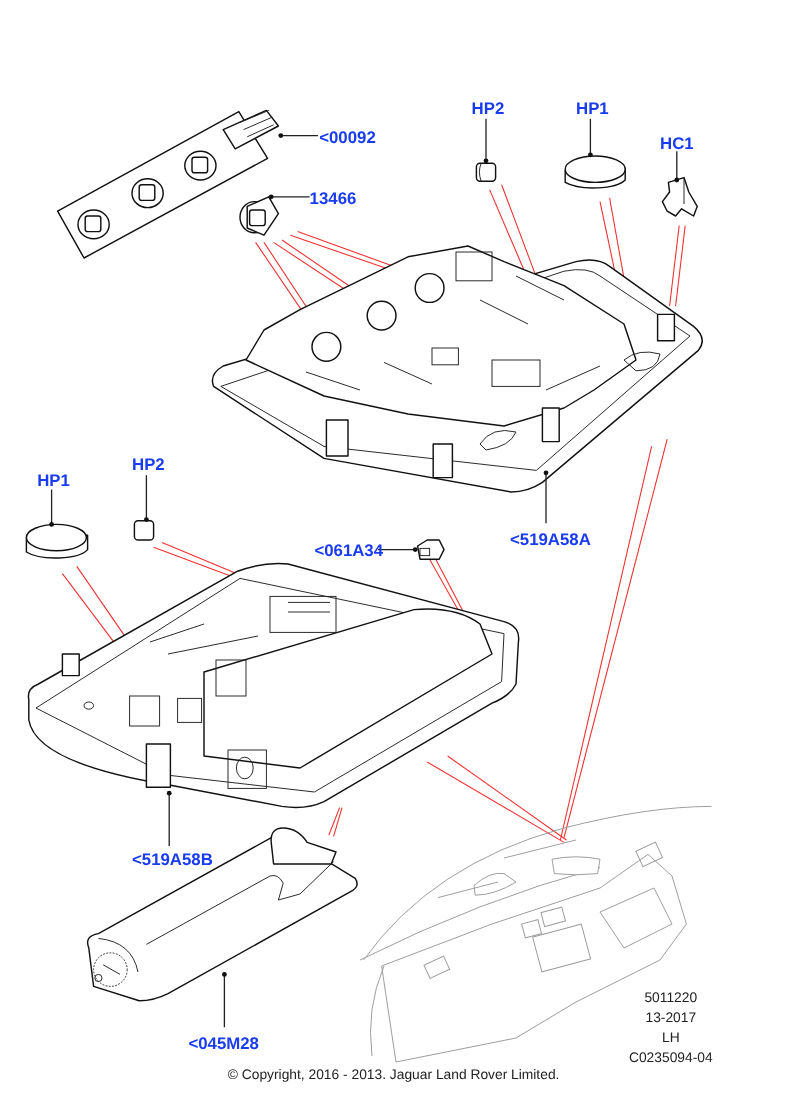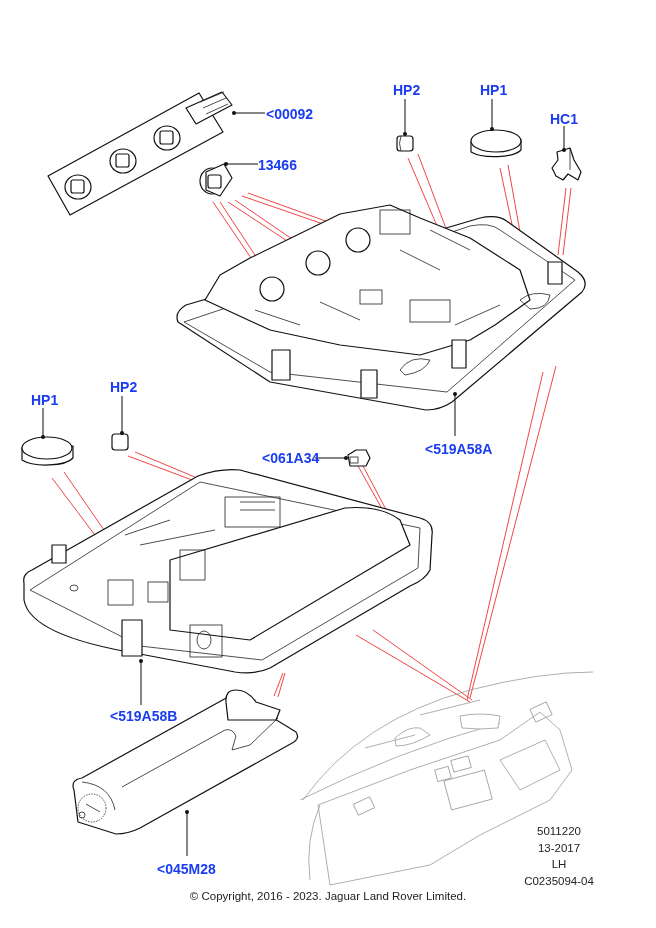--- a/index.html
+++ b/index.html
@@ -230,13 +230,13 @@
   </g>
 
   <g>
     <text class="meta" x="559" y="835" text-anchor="middle">5011220</text>
     <text class="meta" x="559" y="852" text-anchor="middle">13-2017</text>
     <text class="meta" x="559" y="868" text-anchor="middle">LH</text>
     <text class="meta" x="559" y="885" text-anchor="middle">C0235094-04</text>
   </g>
 </svg>
 
-<div class="copyright">© Copyright, 2016 - 2023. Jaguar Land Rover Limited.</div>
+<div class="copyright">© Copyright, 2016 - 2013. Jaguar Land Rover Limited.</div>
 
 </body></html>

